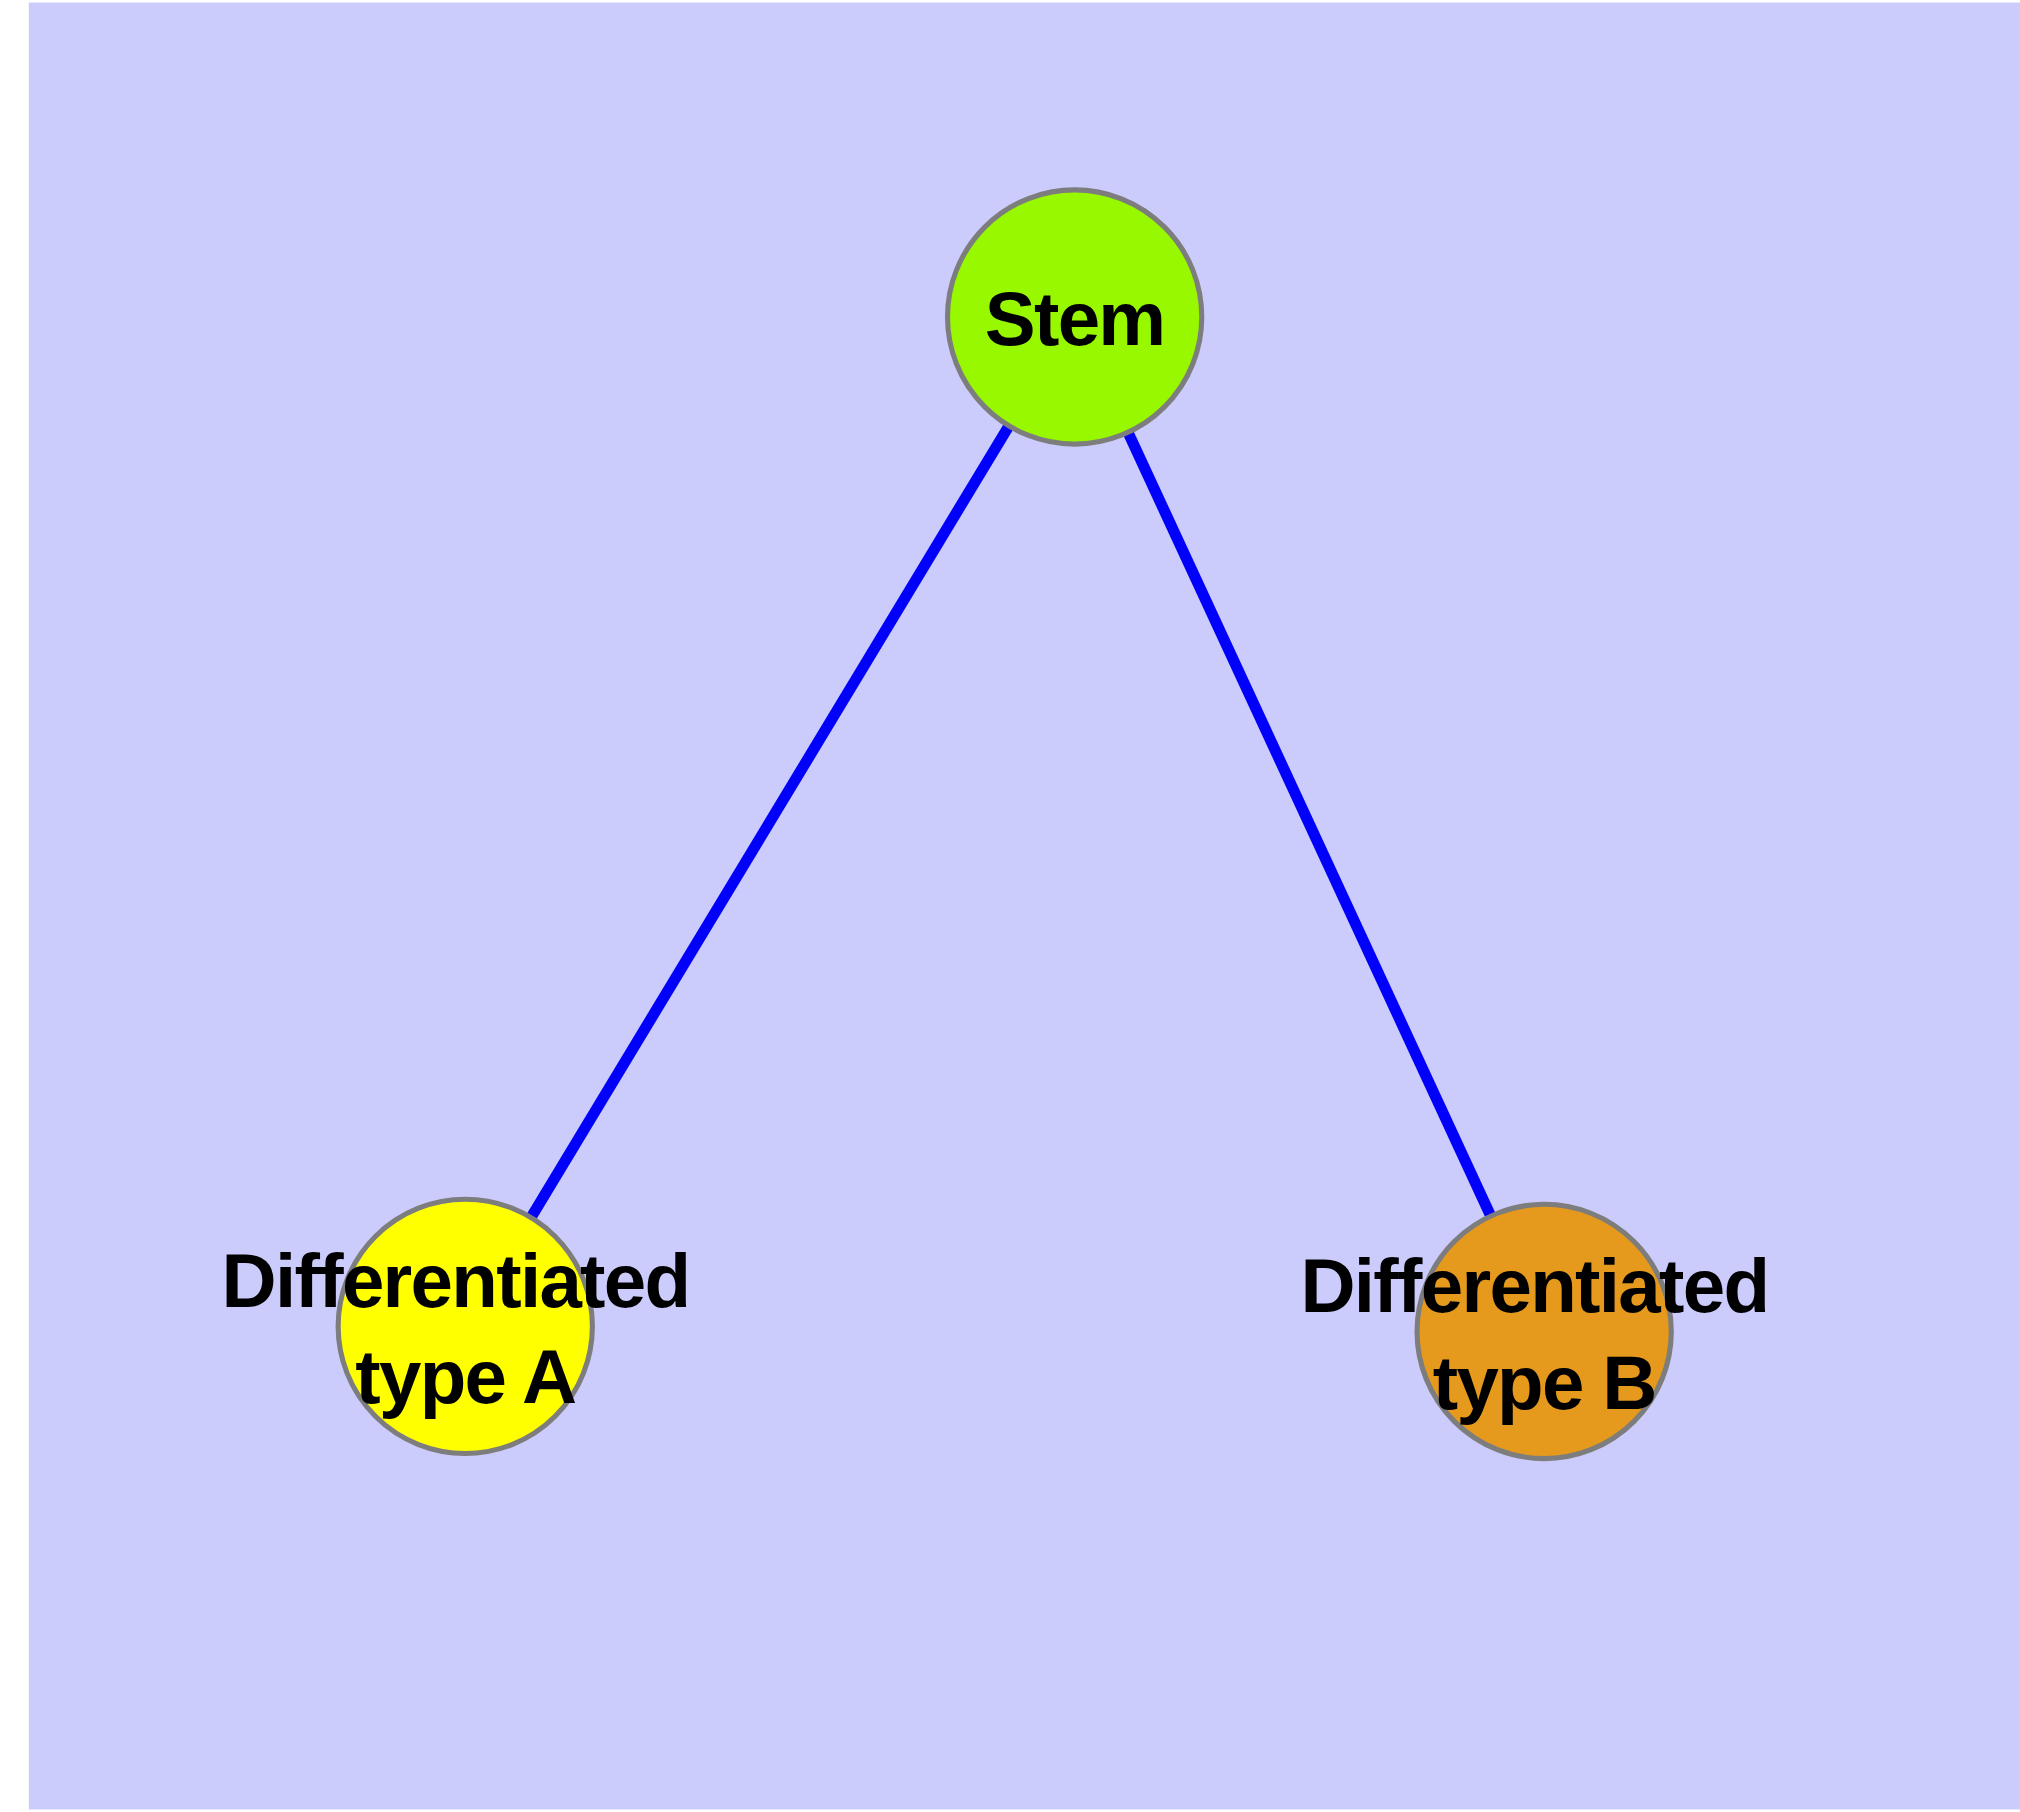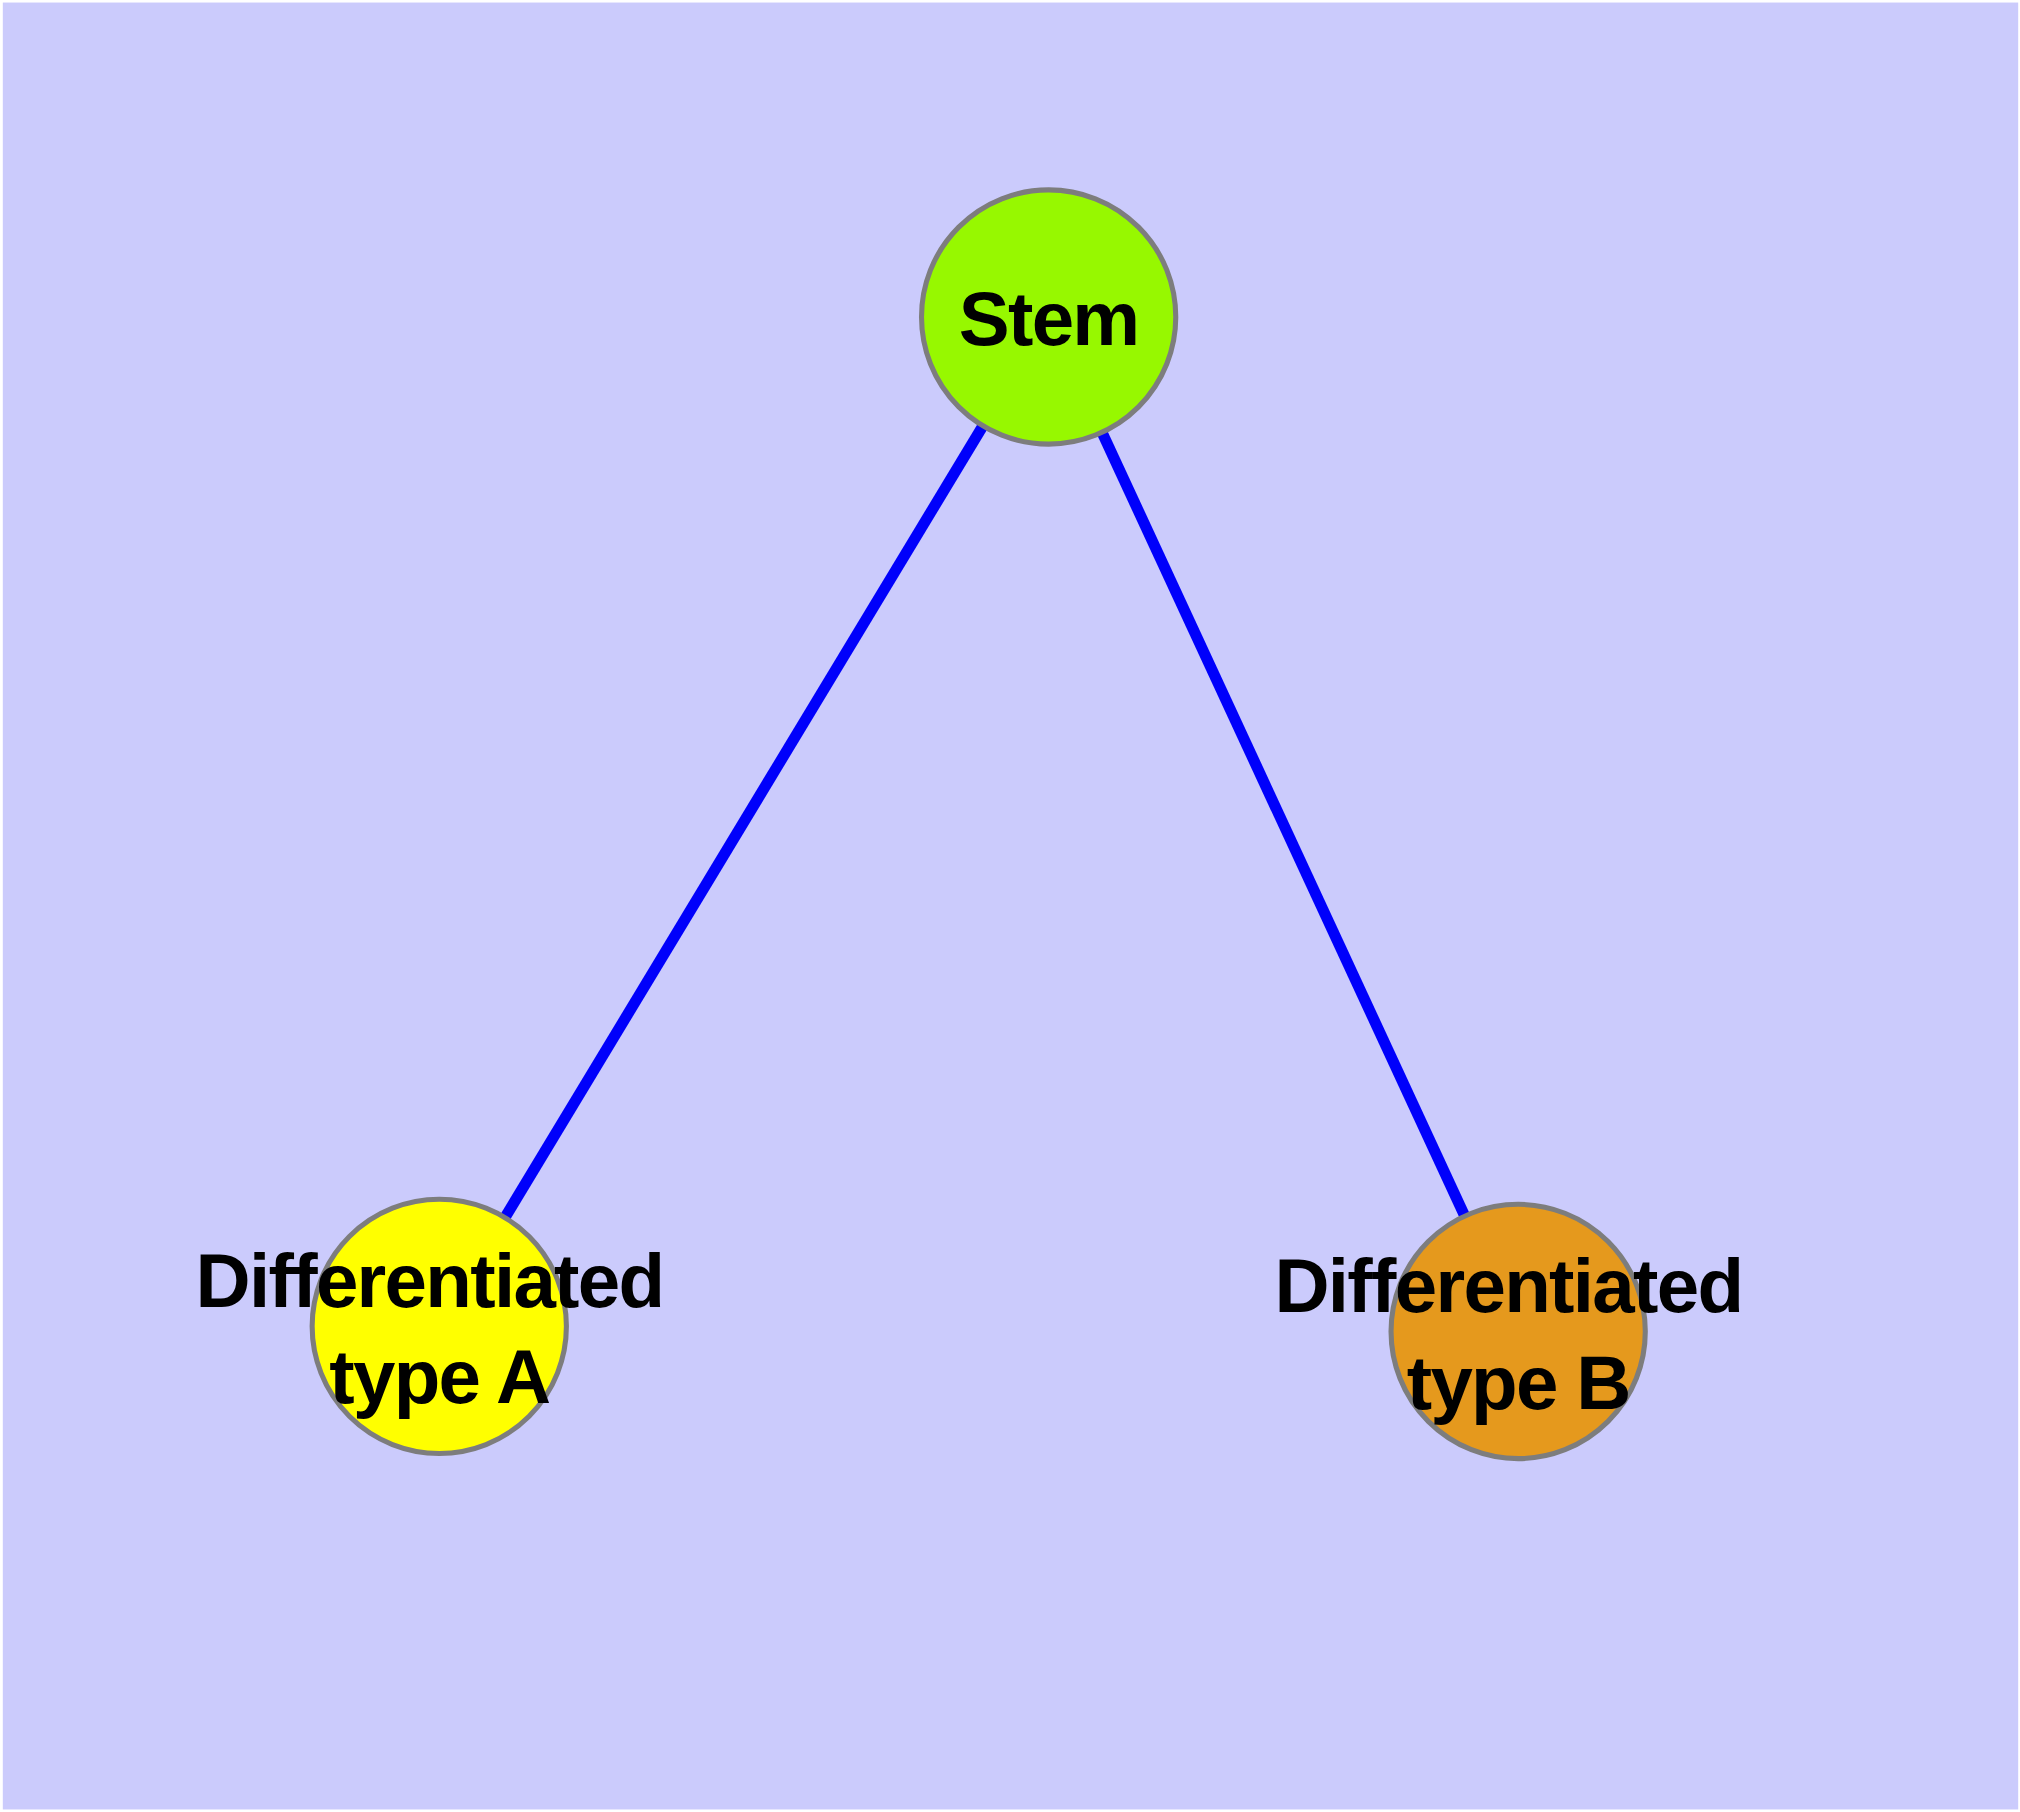--- a/index.html
+++ b/index.html
@@ -7,20 +7,21 @@
     padding: 0;
     background: #ffffff;
     width: 2021px;
     height: 1812px;
     overflow: hidden;
   }
   #diagram-root {
     position: relative;
     width: 1646px;
     height: 1812px;
+    padding-left: 26px;
   }
   svg {
     display: block;
   }
   .edge {
     stroke-width: 13;
     fill: none;
     stroke-linecap: butt;
   }
   .node-circle {

